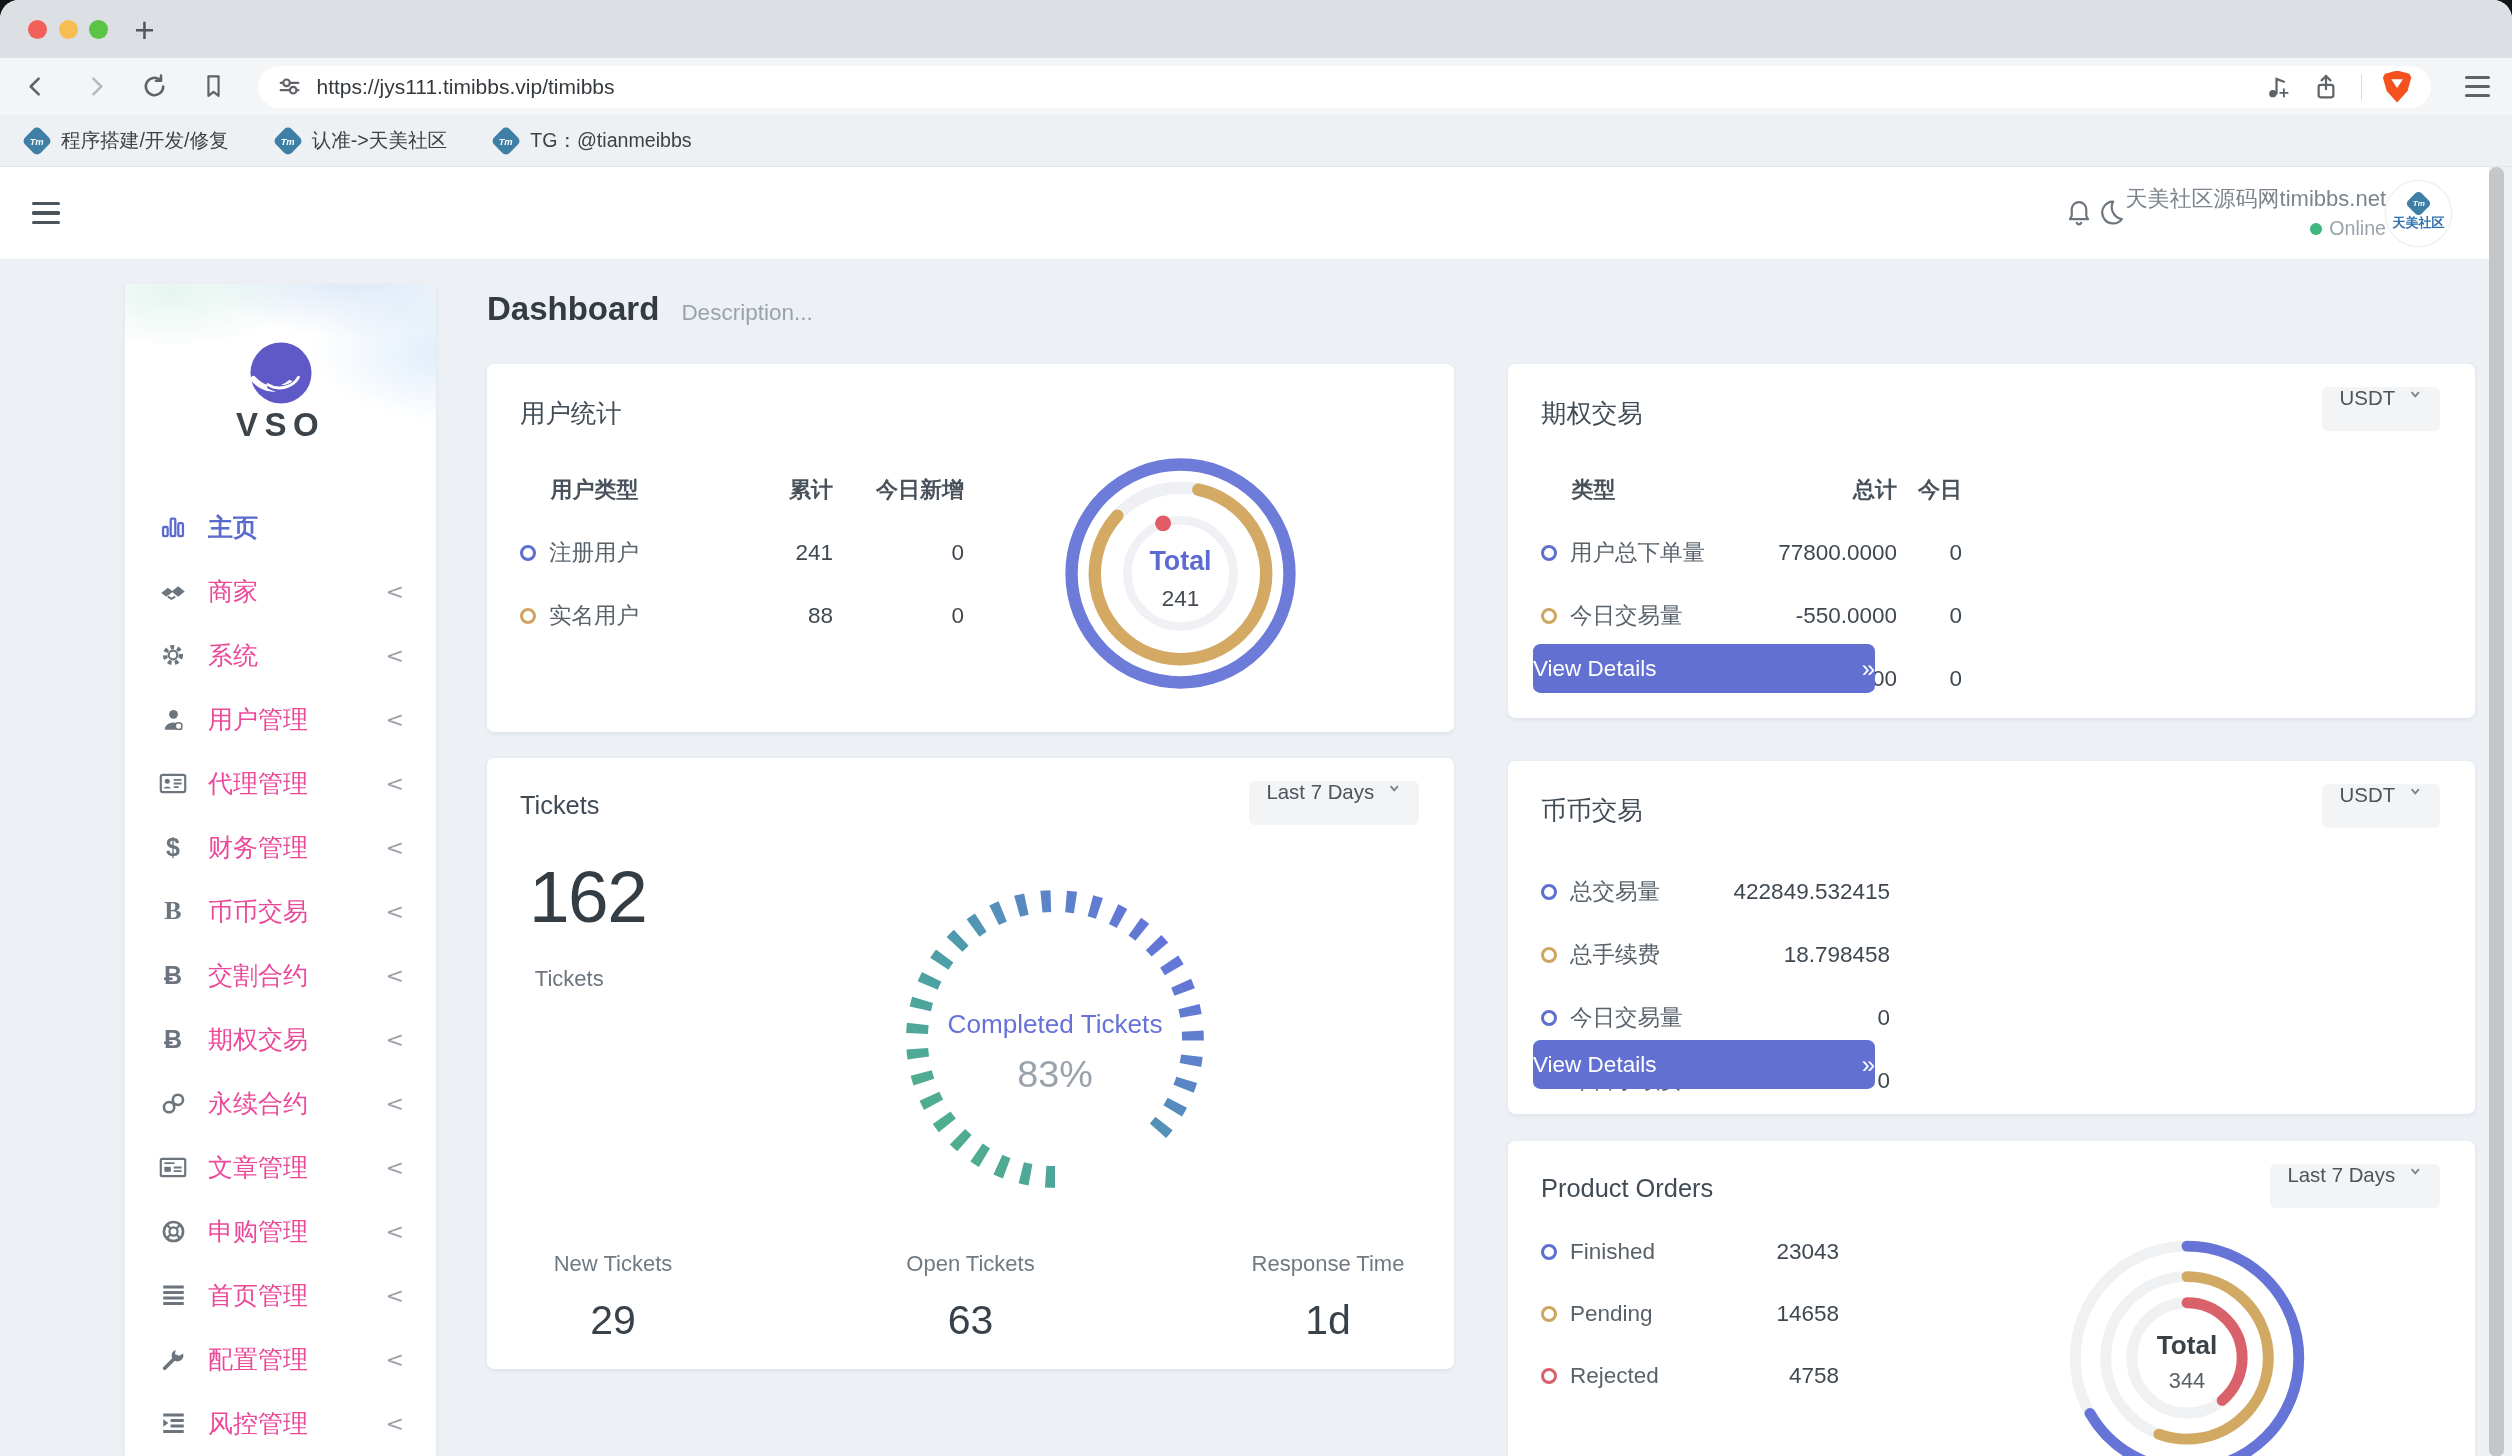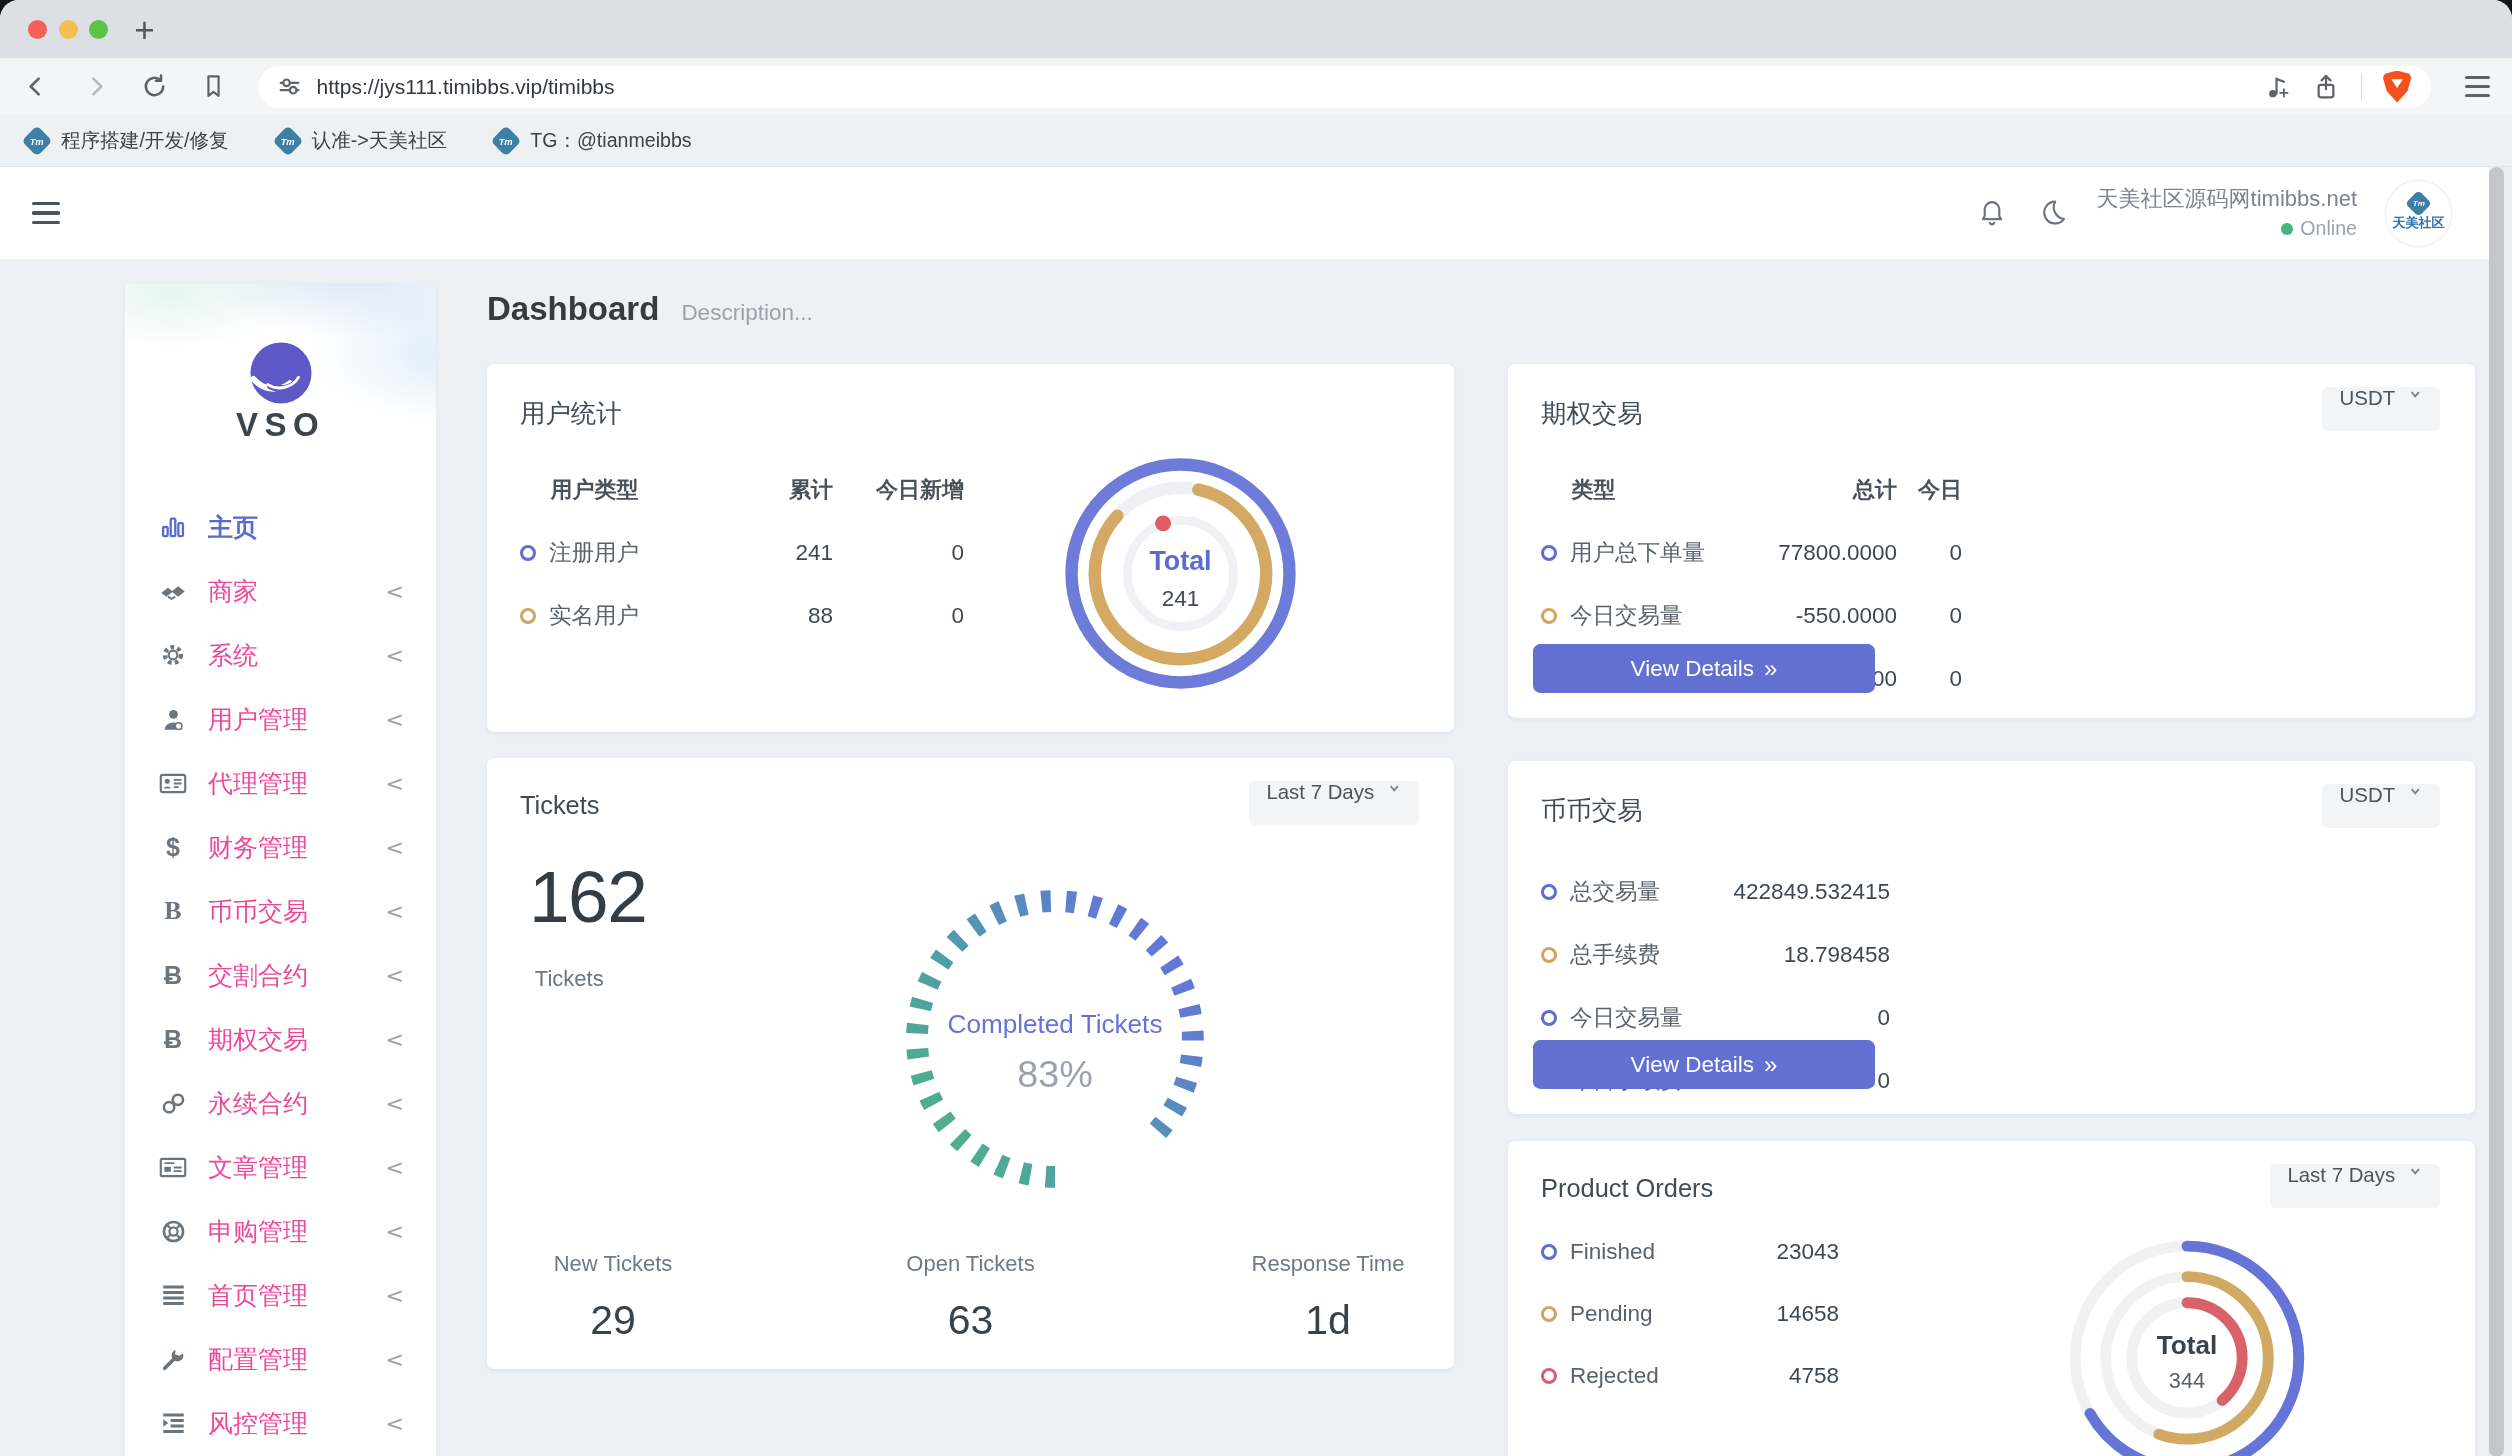--- a/index.html
+++ b/index.html
@@ -39,21 +39,21 @@
   .bm { display:flex; align-items:center; gap:13px; font-size:19.6px; color:#3c4247; }
   .tm { width:22px; height:22px; background:#3e7fa6; border-radius:5.1px; transform:rotate(45deg);
         display:flex; align-items:center; justify-content:center; flex:none; }
   .tm span { transform:rotate(-45deg); color:#fff; font-size:9.4px; font-style:italic; font-weight:bold; }
 
   
   .appheader { height:92px; background:#fff; display:flex; align-items:center; padding:0 32px;
                box-shadow:0 0.7px 0 #e8ebef; position:relative; z-index:2; }
   .hamburger { display:flex; flex-direction:column; gap:5.8px; cursor:pointer; }
   .hamburger i { width:28px; height:3.6px; background:#4b535b; border-radius:1.5px; }
-  .header-right { margin-left:auto; display:flex; align-items:center; gap:29px; padding-right:29px; }
+  .header-right { margin-left:auto; display:flex; align-items:center; padding-right:29px; }
   .site-block { text-align:right; line-height:1.3; }
   .site-name { font-size:22px; color:#7c858d; }
   .online-row { display:flex; justify-content:flex-end; align-items:center; gap:7.3px; font-size:19.6px; color:#9aa3ab; margin-top:2.9px; }
   .dot { width:11.6px; height:11.6px; border-radius:50%; background:#3fb77e; }
   .avatar { width:65px; height:65px; border-radius:50%; background:#fff; box-shadow:0 0 0 1.5px #eef1f4;
             display:flex; flex-direction:column; align-items:center; justify-content:center; gap:1.5px; }
   .avatar .tm { width:19px; height:19px; border-radius:4.4px; }
   .avatar .tm span { font-size:8px; }
   .avatar-label { font-size:13px; font-weight:bold; color:#2e6fad; }
 
@@ -113,21 +113,21 @@
   .big-value { font-size:73px; color:#343c44; line-height:1; letter-spacing:-1.5px; }
   .big-label { font-size:22px; color:#6c757d; margin-top:33px; padding-left:5.8px; }
   .gauge { position:absolute; left:401px; top:114px; }
   .tstats { position:absolute; left:39px; right:39px; bottom:25px; display:flex; justify-content:space-between; }
   .tstat { text-align:center; min-width:174px; }
   .tstat .sl { font-size:22px; color:#707a83; }
   .tstat .sv { font-size:41px; color:#39424b; font-weight:500; margin-top:20.4px; }
 
   .vd-btn { position:absolute; left:25px; bottom:25px; width:342px; height:49px; background:#6270d2; border:none;
             border-radius:7.3px; color:#fff; font-size:22.5px; font-family:inherit; cursor:pointer;
-            display:flex; align-items:center; justify-content:center; gap:10.2px; }
+            display:flex; align-items:center; justify-content:space-between; gap:10.2px; }
   .vd-btn .dbl { font-size:24px; }
 
   .coin-grid { grid-template-columns:167px 182px; }
   .coin-first { margin-top:48px; }
 
   .prod-grid { grid-template-columns:182px 116px; }
   .prod-rows .trow { margin-top:36px; }
   .radial { position:absolute; left:541px; top:79px; }
 
   .scrollbar { position:absolute; top:167px; right:0; bottom:0; width:23px; background:#edeff1; z-index:9; }

